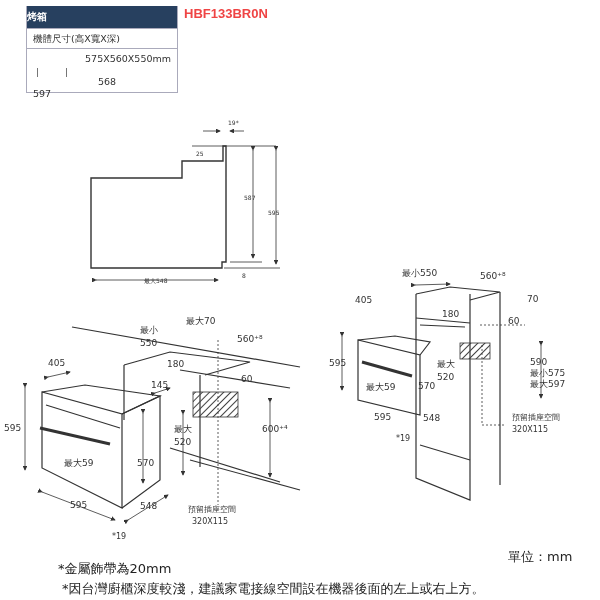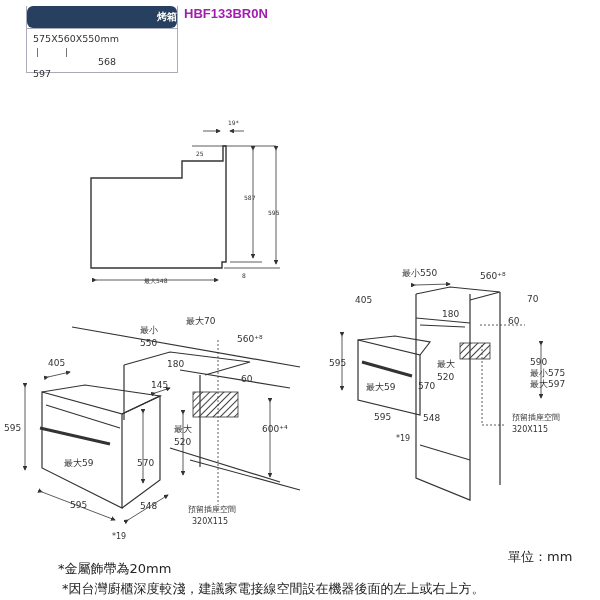--- a/index.html
+++ b/index.html
@@ -1,30 +1,31 @@
 <!DOCTYPE html>
 <html><head>
 <meta charset="utf-8">
 <style>
   html,body{margin:0;padding:0;background:#fff;}
   body{width:600px;height:600px;position:relative;overflow:hidden;font-family:"DejaVu Sans","Liberation Sans",sans-serif;color:#333;}
   .spec{position:absolute;left:26px;top:6px;width:150px;border:1px solid #aab;border-top:none;font-size:9.5px;}
-  .spec .hd{background:#27405f;color:#fff;text-align:right;font-weight:bold;font-size:10px;height:22px;line-height:22px;border-radius:6px;}
+  .spec .hd{background:#27405f;color:#fff;text-align:left;font-weight:bold;font-size:10px;height:22px;line-height:22px;}
   .spec .row{border-top:1px solid #aab;padding:3px 6px;line-height:13px;}
-  .model{position:absolute;left:184px;top:6px;font-weight:bold;font-size:13px;color:#a21caf;font-family:"Liberation Sans",sans-serif;}
+  .model{position:absolute;left:184px;top:6px;font-weight:bold;font-size:13px;color:#ef4444;font-family:"Liberation Sans",sans-serif;}
   svg{position:absolute;left:0;top:0;}
   svg text{font-family:"DejaVu Sans","Liberation Sans",sans-serif;fill:#333;}
   .foot{position:absolute;font-size:13px;color:#222;}
 </style>
 </head>
 <body>
 
 <div class="spec">
   <div class="hd">烤箱</div>
-  <div class="row" style="height:37px;position:relative;">
+  <div class="row">機體尺寸(高X寬X深)</div>
+  <div class="row" style="height:37px;position:relative;text-align:right;">
     <span>575X560X550mm</span>
     <span style="position:absolute;left:9px;top:17px;font-size:8px;">|</span>
     <span style="position:absolute;left:38px;top:17px;font-size:8px;">|</span>
     <span style="position:absolute;left:6px;top:26px;margin-top:12px;">597</span>
     <span style="position:absolute;left:34px;top:26px;margin-left:37px;">568</span>
   </div>
 </div>
 
 <div class="model">HBF133BR0N</div>
 

